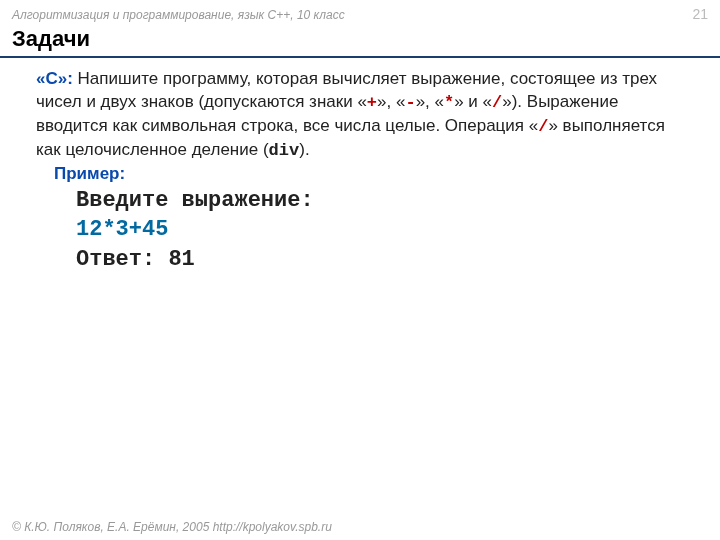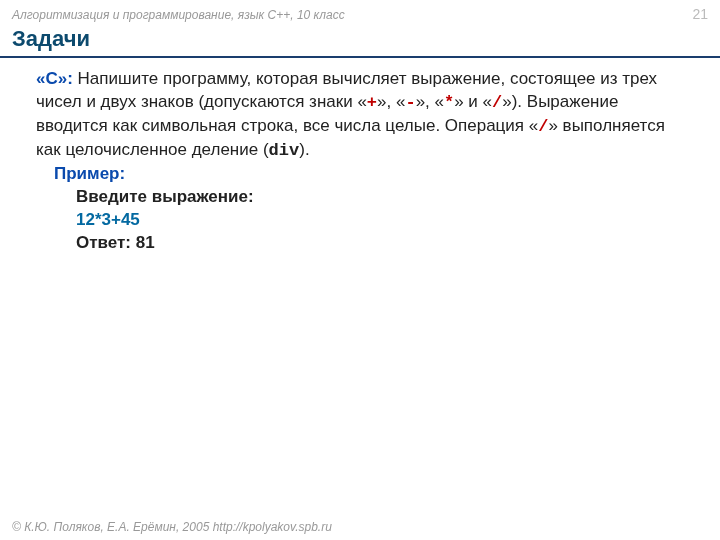--- a/index.html
+++ b/index.html
@@ -24,21 +24,21 @@
       color: #bbb;
       font-style: normal;
       font-size: 14px;
     }
     .title-section {
       border-bottom: 2px solid #1a3d6d;
       margin: 0 0 6px 0;
       padding: 2px 12px 4px;
     }
     .title {
-      color: #0c4a6e;
+      color: #000000;
       font-size: 22px;
       font-weight: bold;
     }
     .content {
       padding: 4px 48px 0 36px;
       font-size: 17px;
       line-height: 1.35;
       color: #222;
     }
     .task-label {
@@ -58,22 +58,22 @@
       padding-left: 0;
       text-align: left;
     }
     .example-label {
       color: #0a4aad;
       font-weight: bold;
       padding-left: 18px;
     }
     .example-block {
       padding-left: 40px;
-      font-family: Liberation Sans, sans-serif;
-      font-size: 17px;
+      font-family: Liberation Mono, monospace;
+      font-size: 22px;
       font-weight: bold;
       line-height: 1.35;
     }
     .expr-input {
       color: #0369a1;
     }
     .footer {
       position: absolute;
       bottom: 0;
       left: 0;

